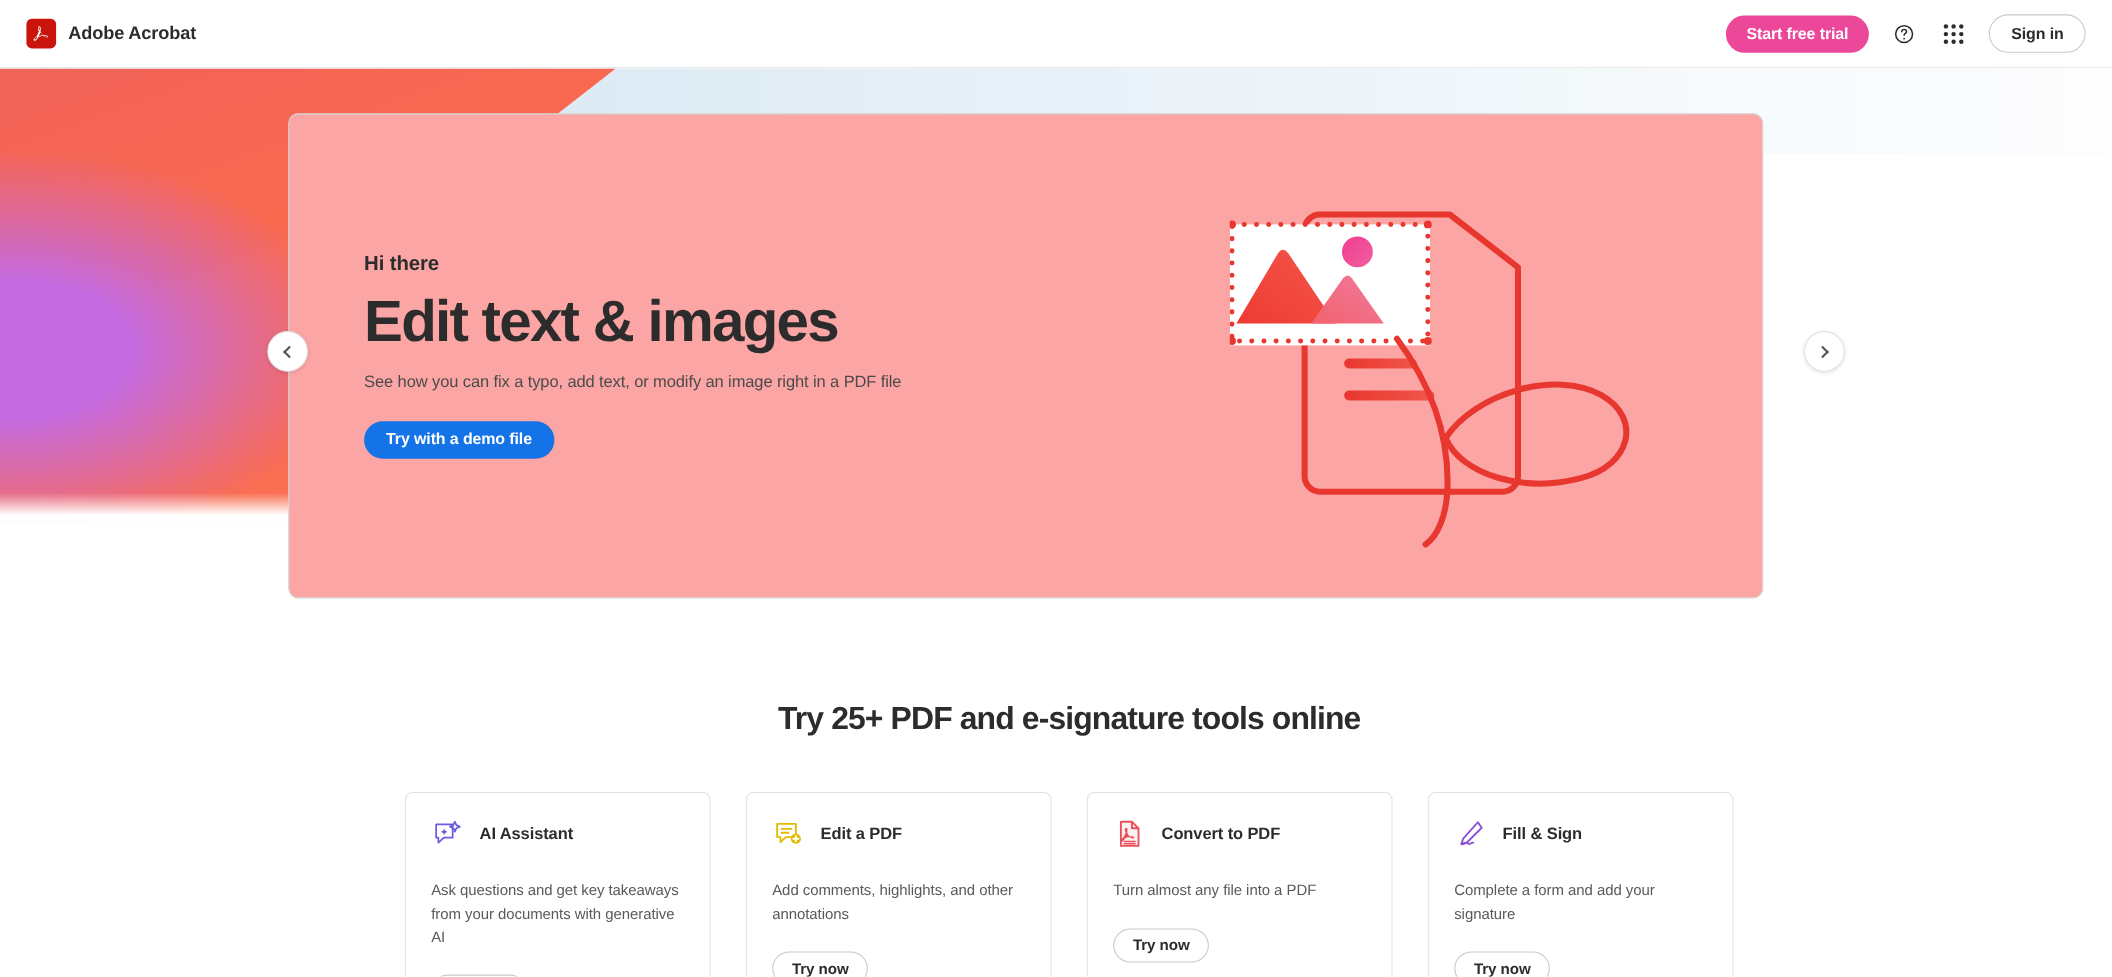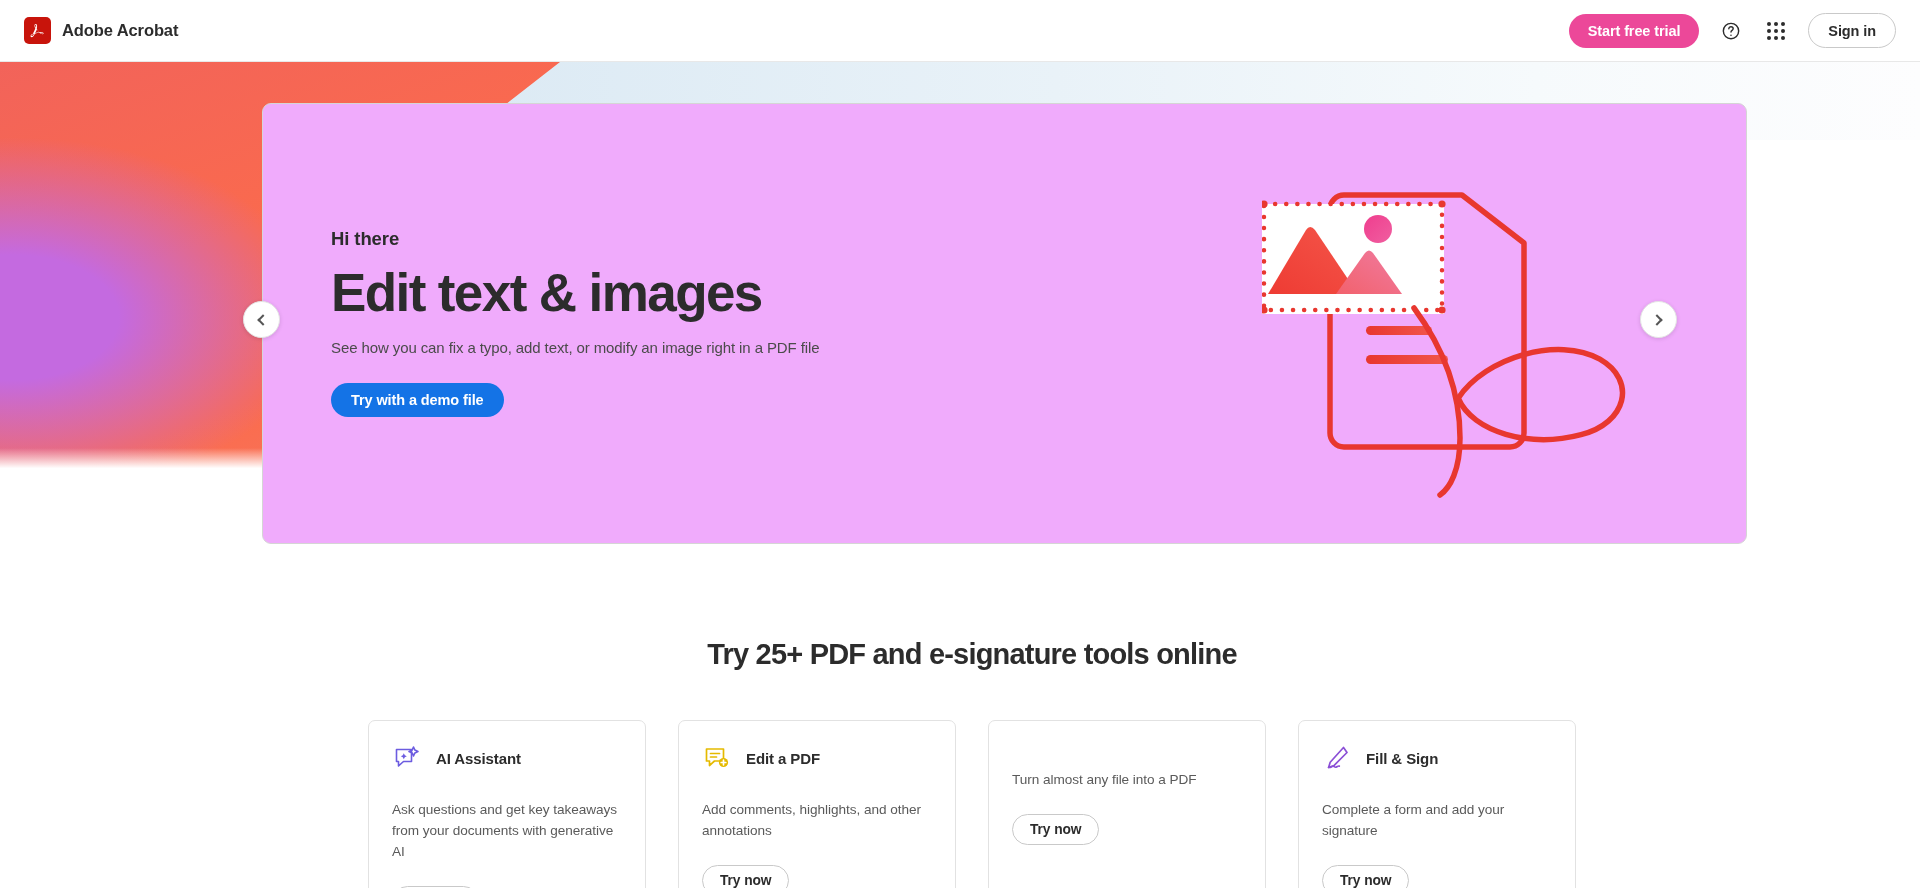--- a/index.html
+++ b/index.html
@@ -79,22 +79,22 @@
     background: linear-gradient(to right, #f2836e 0%, #f6a08c 40%, rgba(255,255,255,0) 100%);
   }
   .bg-bottom-fade {
     position: absolute; bottom: 0; left: 0; width: 1920px; height: 26px;
     background: linear-gradient(to bottom, rgba(255,255,255,0) 0%, #ffffff 78%);
   }
 
   
   .hero-card {
     position: absolute; top: 103px; left: 262px;
-    width: 1485px; height: 441px;
-    background: #f0abfc;
+    width: 1341px; height: 441px;
+    background: #fca5a5;
     border: 1px solid #d5d5d5;
     border-radius: 9px;
     z-index: 10;
   }
   .hero-inner { position: relative; width: 100%; height: 100%; }
   .hero-text { position: absolute; left: 68px; top: 124px; width: 720px; }
   .hero-greet { font-size: 18.5px; font-weight: bold; color: #2c2c2c; letter-spacing:-0.1px; }
   .hero-title {
     font-size: 53px; font-weight: bold; color: #2c2c2c;
     margin-top: 15px; letter-spacing: -1.6px; line-height: 1.06;
@@ -304,20 +304,31 @@
             <path d="M21.5 17.2v4.6M19.2 19.5h4.6" stroke="#fff" stroke-width="1.7" stroke-linecap="round"></path>
           </svg>
         </span>
         <span class="tool-title">Edit a PDF</span>
       </div>
       <div class="tool-desc">Add comments, highlights, and other annotations</div>
       <button class="tool-btn">Try now</button>
     </div>
 
     <div class="tool-card">
+      <div class="tool-head">
+        <span class="tool-icon">
+          <svg width="30" height="30" viewBox="0 0 30 30" fill="none">
+            <path d="M7 4h10l6 6v16H7z" stroke="#e8505b" stroke-width="1.7" stroke-linejoin="round" fill="#fdf0f1"></path>
+            <path d="M17 4v6h6" stroke="#e8505b" stroke-width="1.7" stroke-linejoin="round"></path>
+            <path d="M19.2 18.1c-.7-.7-2.2-.9-4.3-.8-1.1-1.1-1.9-2.5-2.2-3.6.3-1.4.5-2.6.2-3.3-.2-.6-.7-1-1.3-.9-.4.1-.8.4-.9.8-.4 1 .1 2.4.6 3.6-.6 1.6-1.4 3.4-2.3 4.8-1.4.7-2.3 1.5-2.3 2.4 0 .6.4 1.1 1.1 1.1 1 0 2.2-1.4 3.2-3.3 1.2-.5 2.6-.9 3.9-1.1 1.1.9 2.4 1.5 3.1 1.5.6 0 1.1-.4 1.2-.9.1-.1.1-.2 0-.3z" fill="#e8505b"></path>
+            <path d="M10 22h10M10 24h10" stroke="#e8505b" stroke-width="1.3" stroke-linecap="round"></path>
+          </svg>
+        </span>
+        <span class="tool-title">Convert to PDF</span>
+      </div>
       <div class="tool-desc">Turn almost any file into a PDF</div>
       <button class="tool-btn">Try now</button>
     </div>
 
     <div class="tool-card">
       <div class="tool-head">
         <span class="tool-icon">
           <svg width="30" height="30" viewBox="0 0 30 30" fill="none" stroke="#8b4fd6" stroke-width="1.7">
             <path d="M21.5 4.5L8.2 19.3l-1.6 5.1 5.1-1.6L25 9.5z" stroke-linejoin="round"></path>
             <path d="M6.6 24.4c2.2.4 3.2-1.3 4.4-1.3s1.6 1.5 3 1.1 2.2-1.6 3.3-1.1" stroke-linecap="round"></path>

